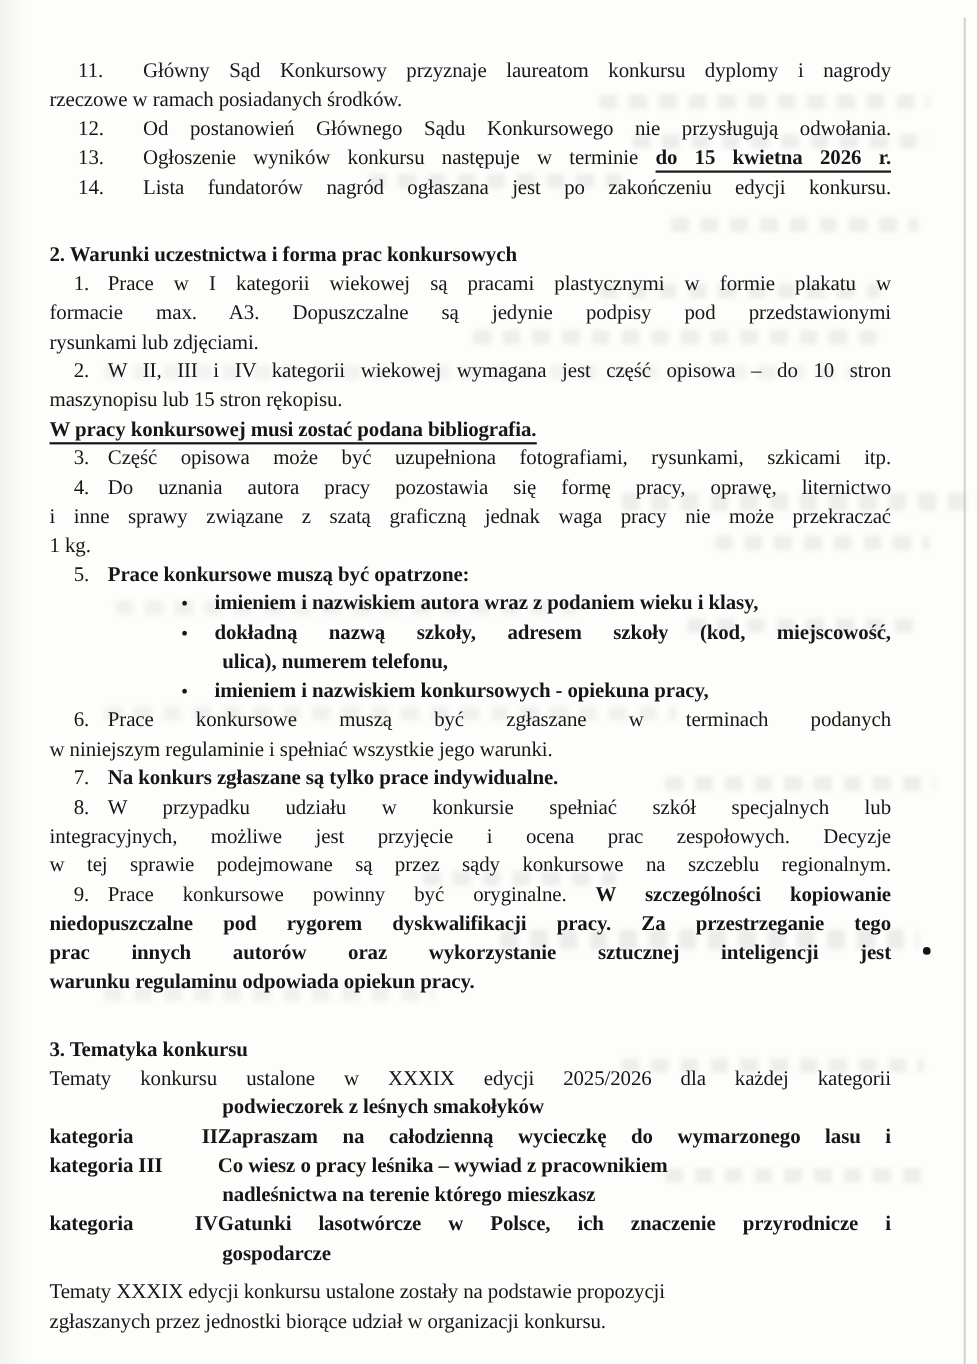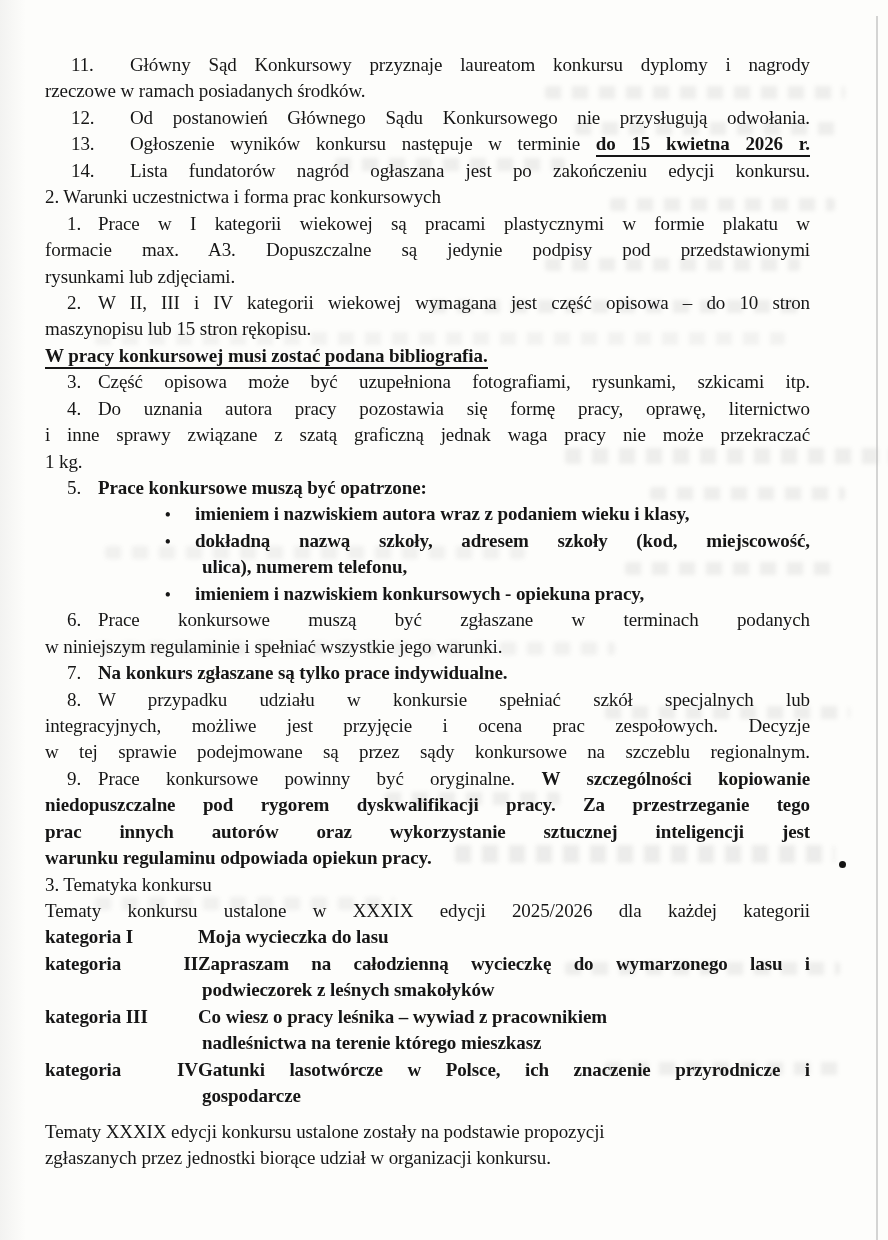--- a/index.html
+++ b/index.html
@@ -37,21 +37,21 @@
   }
   .textcol{
     position:absolute;left:45px;top:52px;width:765px;
   }
   .ln{
     height:26.45px;line-height:26.45px;font-size:19px;
     letter-spacing:-0.1px;white-space:normal;overflow:visible;
   }
   .j{text-align:justify;text-align-last:justify;}
   .em{font-weight:bold;}
-  .hd{font-weight:normal;}
+  .hd{font-weight:bold;margin-top:35px;}
   .u{border-bottom:2.6px solid #161616;padding-bottom:1px;}
   .n1{padding-left:22px;}
   .n1 .num{display:inline-block;width:31px;}
   .n2{padding-left:26px;}
   .n2 .num{display:inline-block;width:59px;}
   .bu{padding-left:120px;}
   .bu .bullet{display:inline-block;width:30px;font-size:16px;}
   .bu2{padding-left:157px;}
   .kat .label{display:inline-block;width:153px;font-weight:bold;}
   .kat2{padding-left:157px;}
@@ -121,23 +121,22 @@
     <div class="ln j"><span>w tej sprawie podejmowane są przez sądy konkursowe na szczeblu regionalnym.</span></div>
     <div class="ln n1 j"><span class="num">9.</span><span>Prace konkursowe powinny być oryginalne. </span><span class="em">W szczególności kopiowanie</span></div>
     <div class="ln j em"><span>niedopuszczalne pod rygorem dyskwalifikacji pracy. Za przestrzeganie tego</span></div>
     <div class="ln j em"><span>prac innych autorów oraz wykorzystanie sztucznej inteligencji jest</span></div>
     <div class="ln em"><span>warunku regulaminu odpowiada opiekun pracy.</span></div>
 
     <div class="ln hd"><span>3. Tematyka konkursu</span></div>
 
     <div class="ln j"><span>Tematy konkursu ustalone w XXXIX edycji 2025/2026 dla każdej kategorii</span></div>
 
-    <div class="ln kat em"><span class="label">kategoria I</span><span>Moja wycieczka do lasu</span></div>
+    <div class="ln kat2 em"><span>podwieczorek z leśnych smakołyków</span></div>
     <div class="ln kat em j"><span class="label">kategoria II</span><span>Zapraszam na całodzienną wycieczkę do wymarzonego lasu i</span></div>
-    <div class="ln kat2 em"><span>podwieczorek z leśnych smakołyków</span></div>
     <div class="ln kat em"><span class="label">kategoria III</span><span>Co wiesz o pracy leśnika – wywiad z pracownikiem</span></div>
     <div class="ln kat2 em"><span>nadleśnictwa na terenie którego mieszkasz</span></div>
     <div class="ln kat em j"><span class="label">kategoria IV</span><span>Gatunki lasotwórcze w Polsce, ich znaczenie przyrodnicze i</span></div>
     <div class="ln kat2 em"><span>gospodarcze</span></div>
 
     <div class="ln gap"><span>Tematy XXXIX edycji konkursu ustalone zostały na podstawie propozycji</span></div>
     <div class="ln"><span>zgłaszanych przez jednostki biorące udział w organizacji konkursu.</span></div>
 
   </div>
 

